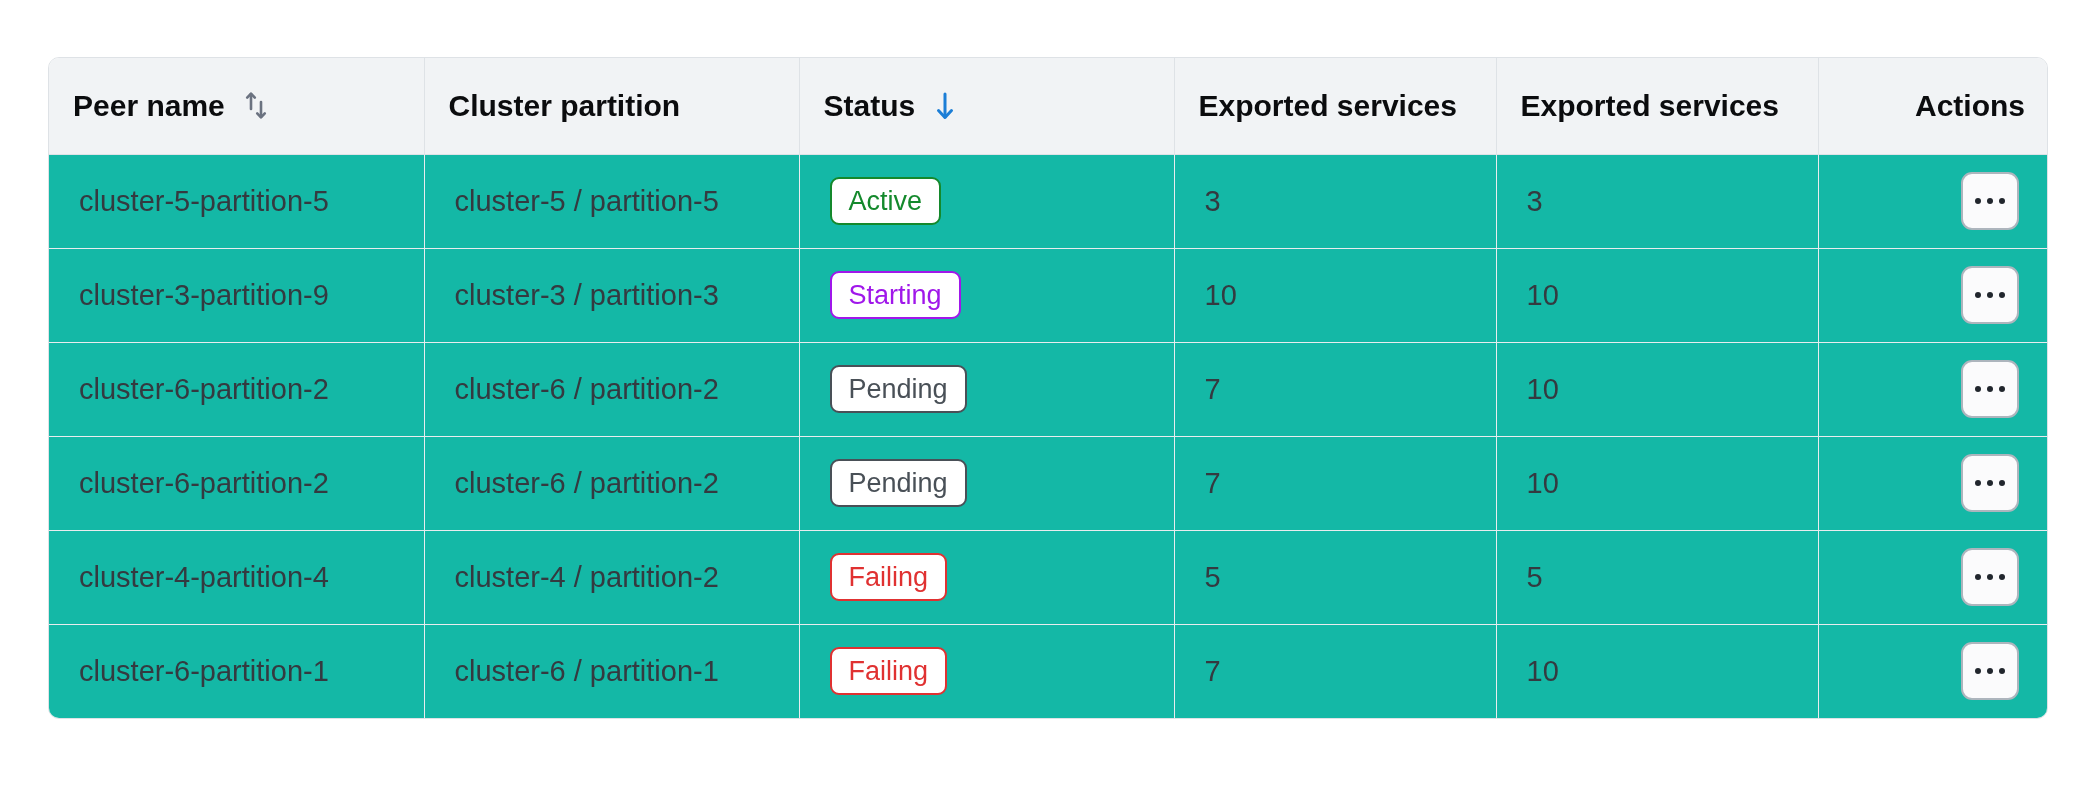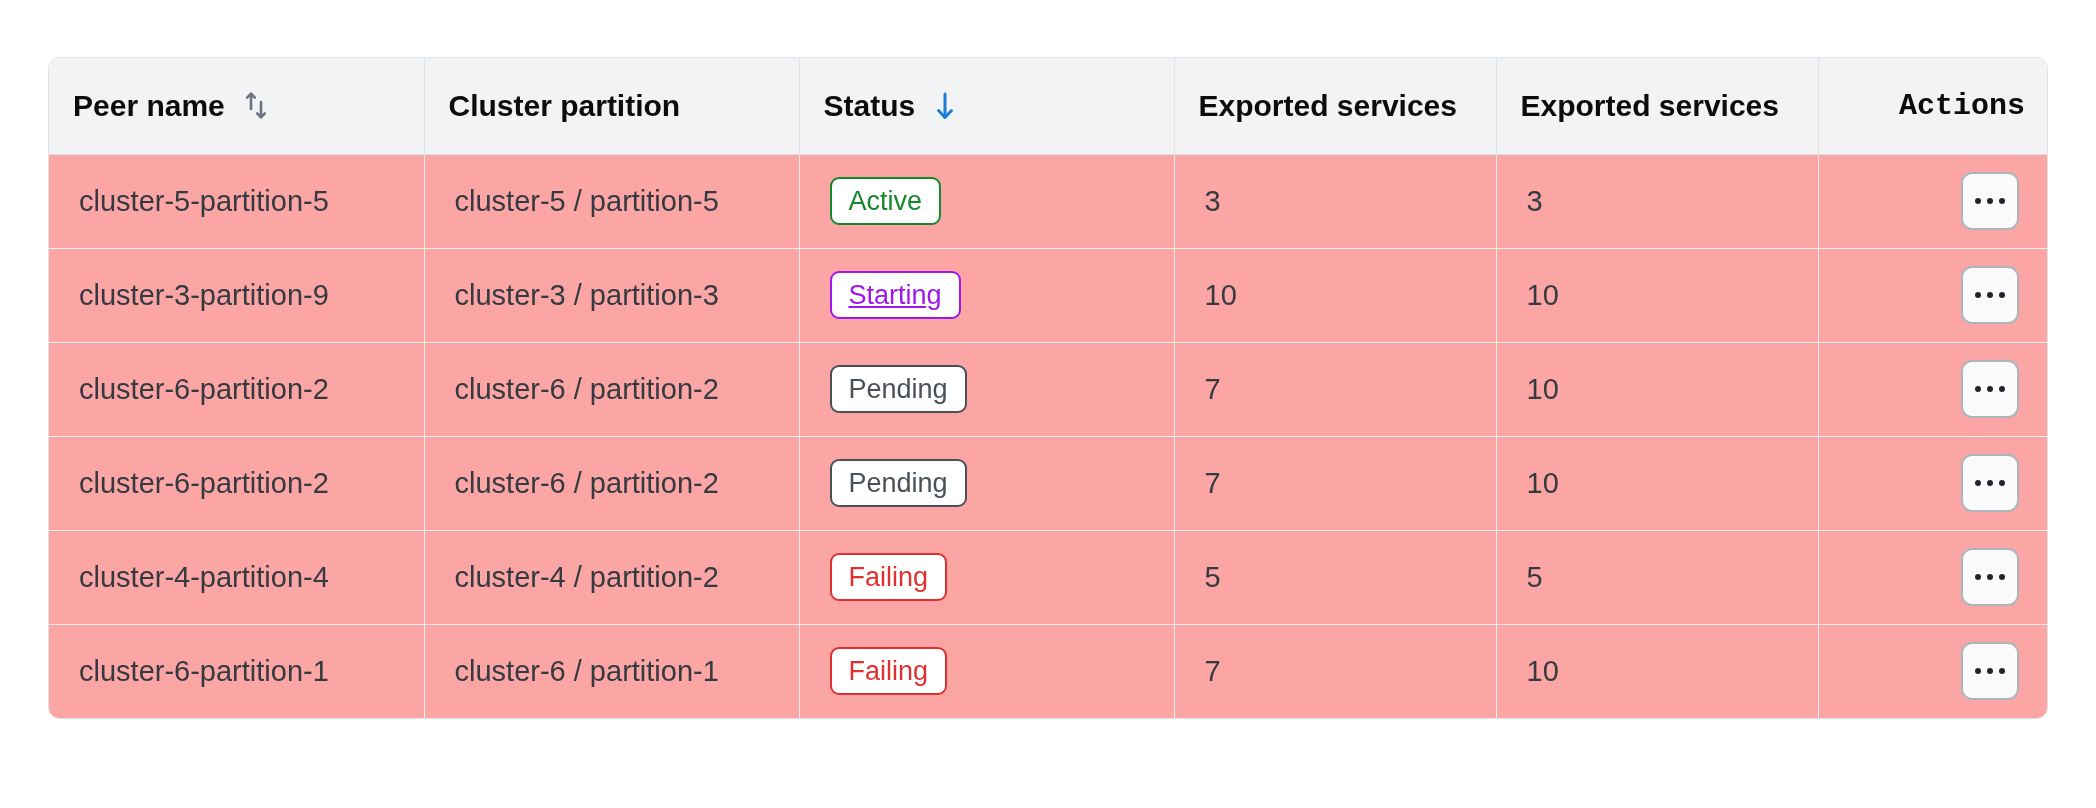--- a/index.html
+++ b/index.html
@@ -47,21 +47,20 @@
     color: #0b0c0e;
     text-align: left;
     vertical-align: middle;
     border-right: 1px solid #dee2e6;
     border-bottom: 1px solid #dee2e6;
     white-space: nowrap;
   }
   table.peers thead th:last-child {
     border-right: none;
     text-align: right;
-    font-family: Liberation Mono, monospace;
   }
 
   .th-inner {
     display: flex;
     align-items: center;
     gap: 16px;
   }
   .th-inner.right { justify-content: flex-end; }
 
   .sort-icon { display: inline-flex; align-items: center; line-height: 0; }
@@ -69,21 +68,21 @@
   
   table.peers tbody td {
     height: 94px;
     padding: 0 30px;
     font-size: 29px;
     color: #343a40;
     vertical-align: middle;
     border-right: 1px solid #e9ecef;
     border-bottom: 1px solid #e9ecef;
     white-space: nowrap;
-    background: #fca5a5;
+    background: #14b8a6;
   }
   table.peers tbody td:last-child { border-right: none; text-align: right; }
   table.peers tbody tr:last-child td { border-bottom: none; }
 
   
   col.c-peer      { width: 375px; }
   col.c-partition { width: 375px; }
   col.c-status    { width: 375px; }
   col.c-imported  { width: 322px; }
   col.c-exported  { width: 322px; }
@@ -97,21 +96,21 @@
     height: 48px;
     padding: 8px 17px;
     border-radius: 9px;
     border: 2px solid currentColor;
     font-size: 27px;
     font-weight: 400;
     background: #ffffff;
     line-height: 1;
   }
   .badge.active   { color: #14892c; }
-  .badge.starting { color: #a017ea; text-decoration: underline; }
+  .badge.starting { color: #a017ea; }
   .badge.pending  { color: #495057; }
   .badge.failing  { color: #e03131; text-align: right; }
 
   
   .kebab-btn {
     display: inline-flex;
     align-items: center;
     justify-content: center;
     width: 58px;
     height: 58px;

